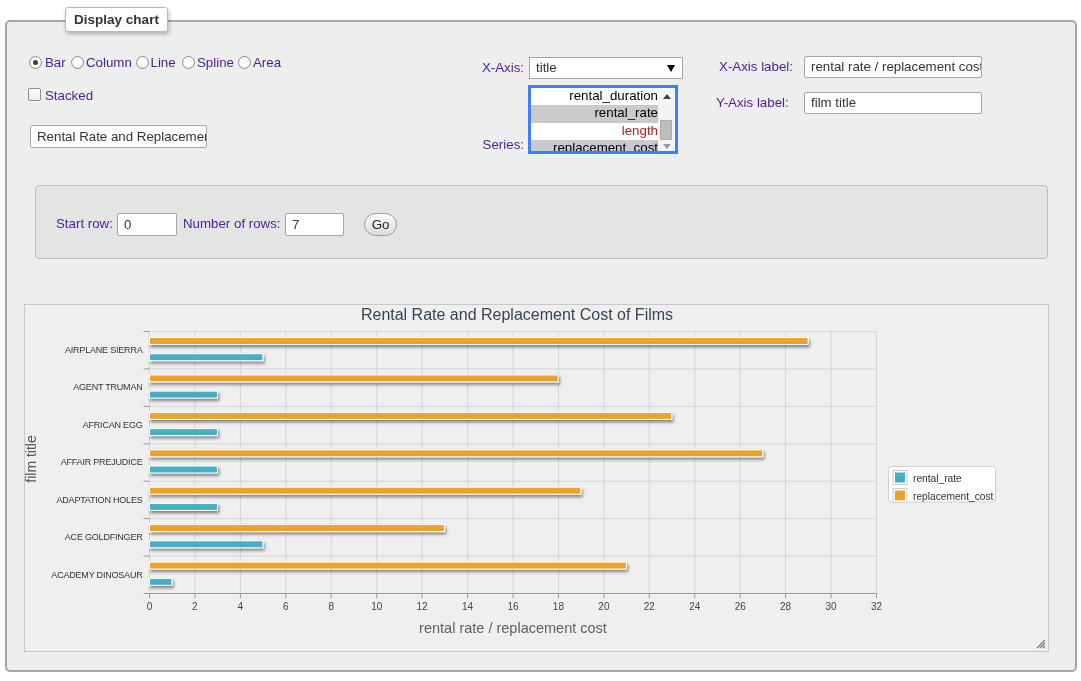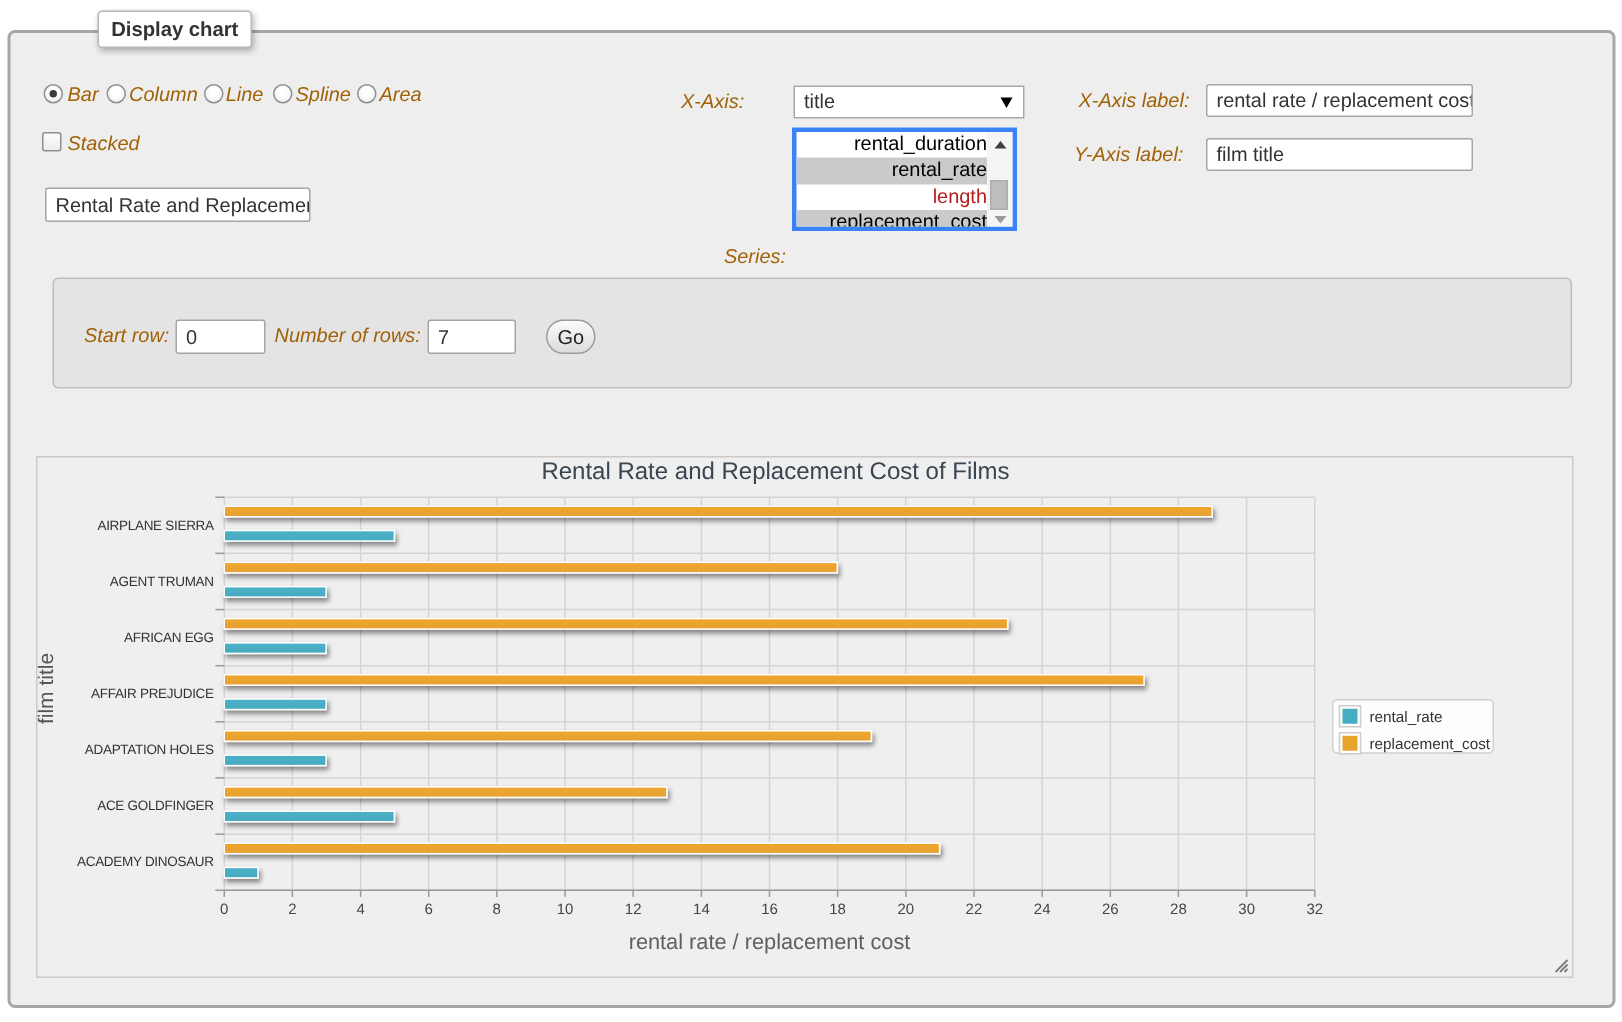--- a/index.html
+++ b/index.html
@@ -1,18 +1,18 @@
 <!DOCTYPE html>
 <html><head>
 <meta charset="utf-8">
 <style>
 * { margin:0; padding:0; box-sizing:border-box; font-family:"Liberation Sans",sans-serif; }
 body { width:1081px; height:681px; background:#ffffff; position:relative; overflow:hidden; }
 .abs { position:absolute; }
-.lbl { position:absolute; font-size:13.3px; color:#a16207; line-height:15px; white-space:nowrap;font-style:italic; }
+.lbl { position:absolute; font-size:13.3px; color:#4c1d95; line-height:15px; white-space:nowrap; }
 .inp { position:absolute; background:#fff; border:1px solid #a6a6a6; border-radius:2px;
        font-size:13.3px; color:#333; padding-left:6px; overflow:hidden; white-space:nowrap; }
 .radio { position:absolute; width:13px; height:13px; border:1px solid #8f8f8f; border-radius:50%;
          background:radial-gradient(circle at 50% 40%, #ffffff 30%, #e8e8e8); }
 .radio .dot { position:absolute; left:3px; top:3px; width:5px; height:5px; border-radius:50%; background:#3c3c3c; }
 </style>
 </head>
 <body>
 
 <div class="abs" style="left:5px; top:20px; width:1072px; height:652px; background:#eeeeee;
@@ -34,28 +34,28 @@
 <div class="lbl" style="left:197px; top:55px;">Spline</div>
 <div class="radio" style="left:238px; top:55.5px;"></div>
 <div class="lbl" style="left:253px; top:55px;">Area</div>
 
 <div class="abs" style="left:28px; top:88px; width:13px; height:13px; border:1px solid #8f8f8f;
      border-radius:2px; background:linear-gradient(#fdfdfd,#ececec);"></div>
 <div class="lbl" style="left:45px; top:88px;">Stacked</div>
 
 <div class="inp" style="left:30px; top:125px; width:177px; height:23px; line-height:21px;">Rental Rate and Replacement Cost of Films</div>
 
-<div class="lbl" style="left:454px; top:60px; width:70px; ">X-Axis:</div>
+<div class="lbl" style="left:454px; top:60px; width:70px; text-align:right;">X-Axis:</div>
 <div class="inp" style="left:529px; top:57px; width:154px; height:22px; line-height:20px; border-radius:0;">title
   <span style="position:absolute; right:7px; top:7px; width:0; height:0;
         border-left:4px solid transparent; border-right:4px solid transparent;
         border-top:7px solid #000;"></span>
 </div>
 
-<div class="lbl" style="left:454px; top:137px; width:70px; text-align:right;margin-top:26px;">Series:</div>
+<div class="lbl" style="left:454px; top:137px; width:70px; text-align:right;">Series:</div>
 <div class="abs" style="left:528px; top:85px; width:150px; height:69px; background:#fff; border:3px solid #3b82f6; overflow:hidden;text-align:right;">
   <div class="abs" style="left:0; top:0; right:17px; height:17.25px; font-size:13.3px; color:#000; padding-left:4px; line-height:16.5px; white-space:nowrap;">rental_duration</div>
   <div class="abs" style="left:0; top:17.25px; right:17px; height:17.25px; background:#cacaca; font-size:13.3px; color:#000; padding-left:4px; line-height:16.5px; white-space:nowrap;">rental_rate</div>
   <div class="abs" style="left:0; top:34.5px; right:17px; height:17.25px; font-size:13.3px; color:#b91c1c; padding-left:4px; line-height:16.5px; white-space:nowrap;">length</div>
   <div class="abs" style="left:0; top:51.75px; right:17px; height:17.25px; background:#cacaca; font-size:13.3px; color:#000; padding-left:4px; line-height:16.5px; white-space:nowrap;">replacement_cost</div>
 
   <div class="abs" style="right:0; top:0; width:17px; height:67px; background:#f5f5f5;">
     <span style="position:absolute; left:4.5px; top:6px; width:0; height:0;
           border-left:4px solid transparent; border-right:4px solid transparent; border-bottom:5px solid #404040;"></span>
     <div class="abs" style="left:2px; top:32px; width:12px; height:20px; background:#bdbdbd; border:1px solid #adadad;"></div>

